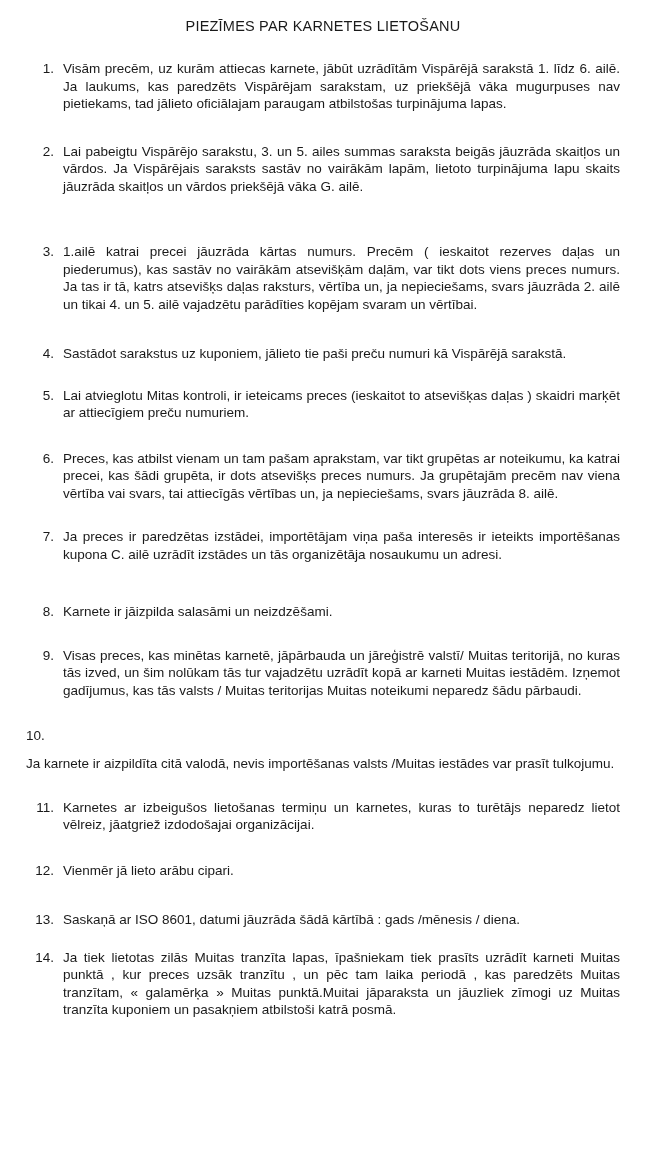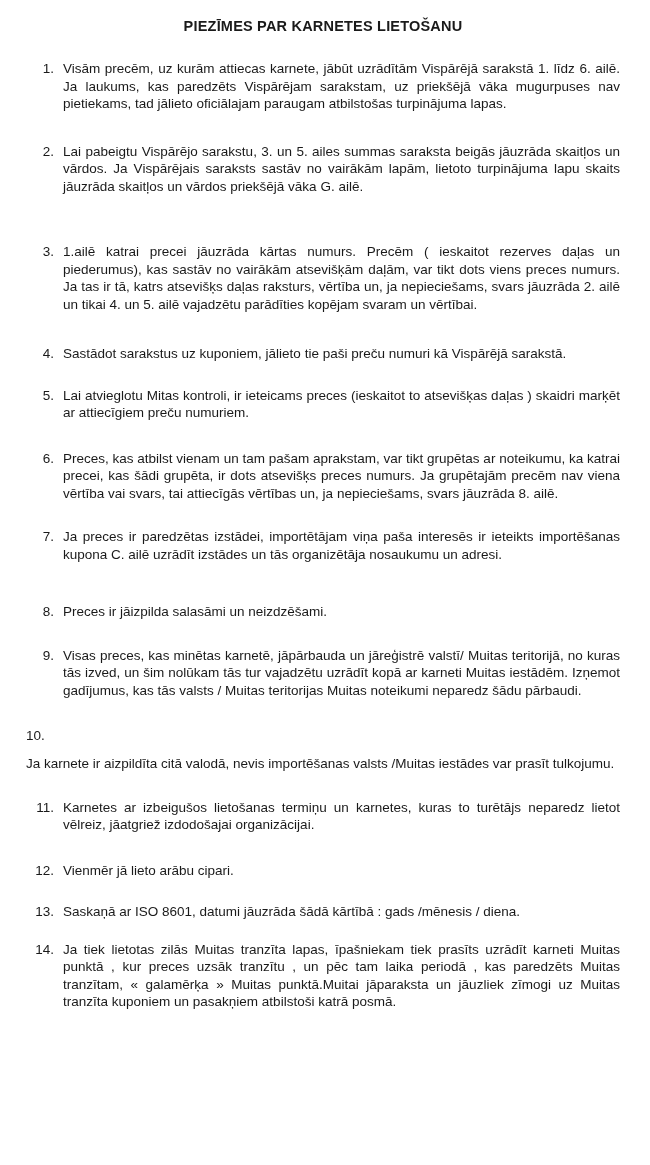--- a/index.html
+++ b/index.html
@@ -14,21 +14,21 @@
     color: #1a1a1a;
     -webkit-font-smoothing: antialiased;
   }
   .page {
     box-sizing: border-box;
     width: 650px;
     padding: 14px 30px 20px 26px;
   }
   .doc-title {
     text-align: center;
-    font-weight: bold;
+    font-weight: normal;
     font-size: 14.5px;
     letter-spacing: 0.2px;
     margin: 4px 0 26px 0;
   }
   .item {
     display: flex;
     align-items: flex-start;
     font-size: 13.5px;
     line-height: 17.5px;
     margin-bottom: 24px;
@@ -48,21 +48,21 @@
   .item:nth-of-type(2)  { margin-bottom: 48px; }
   .item:nth-of-type(3)  { margin-bottom: 32px; }
   .item:nth-of-type(4)  { margin-bottom: 24px; }
   .item:nth-of-type(5)  { margin-bottom: 28px; }
   .item:nth-of-type(6)  { margin-bottom: 26px; }
   .item:nth-of-type(7)  { margin-bottom: 40px; }
   .item:nth-of-type(8)  { margin-bottom: 26px; }
   .item:nth-of-type(9)  { margin-bottom: 28px; }
   .item:nth-of-type(10) { margin-bottom: 26px; flex-direction: column; }
   .item:nth-of-type(11) { margin-bottom: 28px; }
-  .item:nth-of-type(12) { margin-bottom: 24px; }
+  .item:nth-of-type(12) { margin-bottom: 32px; }
   .item:nth-of-type(13) { margin-bottom: 20px; }
   .item:nth-of-type(14) { margin-bottom: 0; }
 </style>
 </head>
 <body>
 
 <div class="page">
 
   <h1 class="doc-title">PIEZĪMES PAR KARNETES LIETOŠANU</h1>
 
@@ -96,21 +96,21 @@
     <div class="text">Preces, kas atbilst vienam un tam pašam aprakstam, var tikt grupētas ar noteikumu, ka katrai precei, kas šādi grupēta, ir dots atsevišķs preces numurs. Ja grupētajām precēm nav viena vērtība vai svars, tai attiecīgās vērtības un, ja nepieciešams, svars jāuzrāda 8. ailē.</div>
   </div>
 
   <div class="item">
     <span class="num">7.</span>
     <div class="text">Ja preces ir paredzētas izstādei, importētājam viņa paša interesēs ir ieteikts importēšanas kupona C. ailē uzrādīt izstādes un tās organizētāja nosaukumu un adresi.</div>
   </div>
 
   <div class="item">
     <span class="num">8.</span>
-    <div class="text">Preces ir jāizpilda salasāmi un neizdzēšami.</div>
+    <div class="text">Karnete ir jāizpilda salasāmi un neizdzēšami.</div>
   </div>
 
   <div class="item">
     <span class="num">9.</span>
     <div class="text">Visas preces, kas minētas karnetē, jāpārbauda un jāreģistrē valstī/ Muitas teritorijā, no kuras tās izved, un šim nolūkam tās tur vajadzētu uzrādīt kopā ar karneti Muitas iestādēm. Izņemot gadījumus, kas tās valsts / Muitas teritorijas Muitas noteikumi neparedz šādu pārbaudi.</div>
   </div>
 
   <div class="item">
     <span class="num">10.</span>
     <div class="text">Ja karnete ir aizpildīta citā valodā, nevis importēšanas valsts /Muitas iestādes var prasīt tulkojumu.</div>

